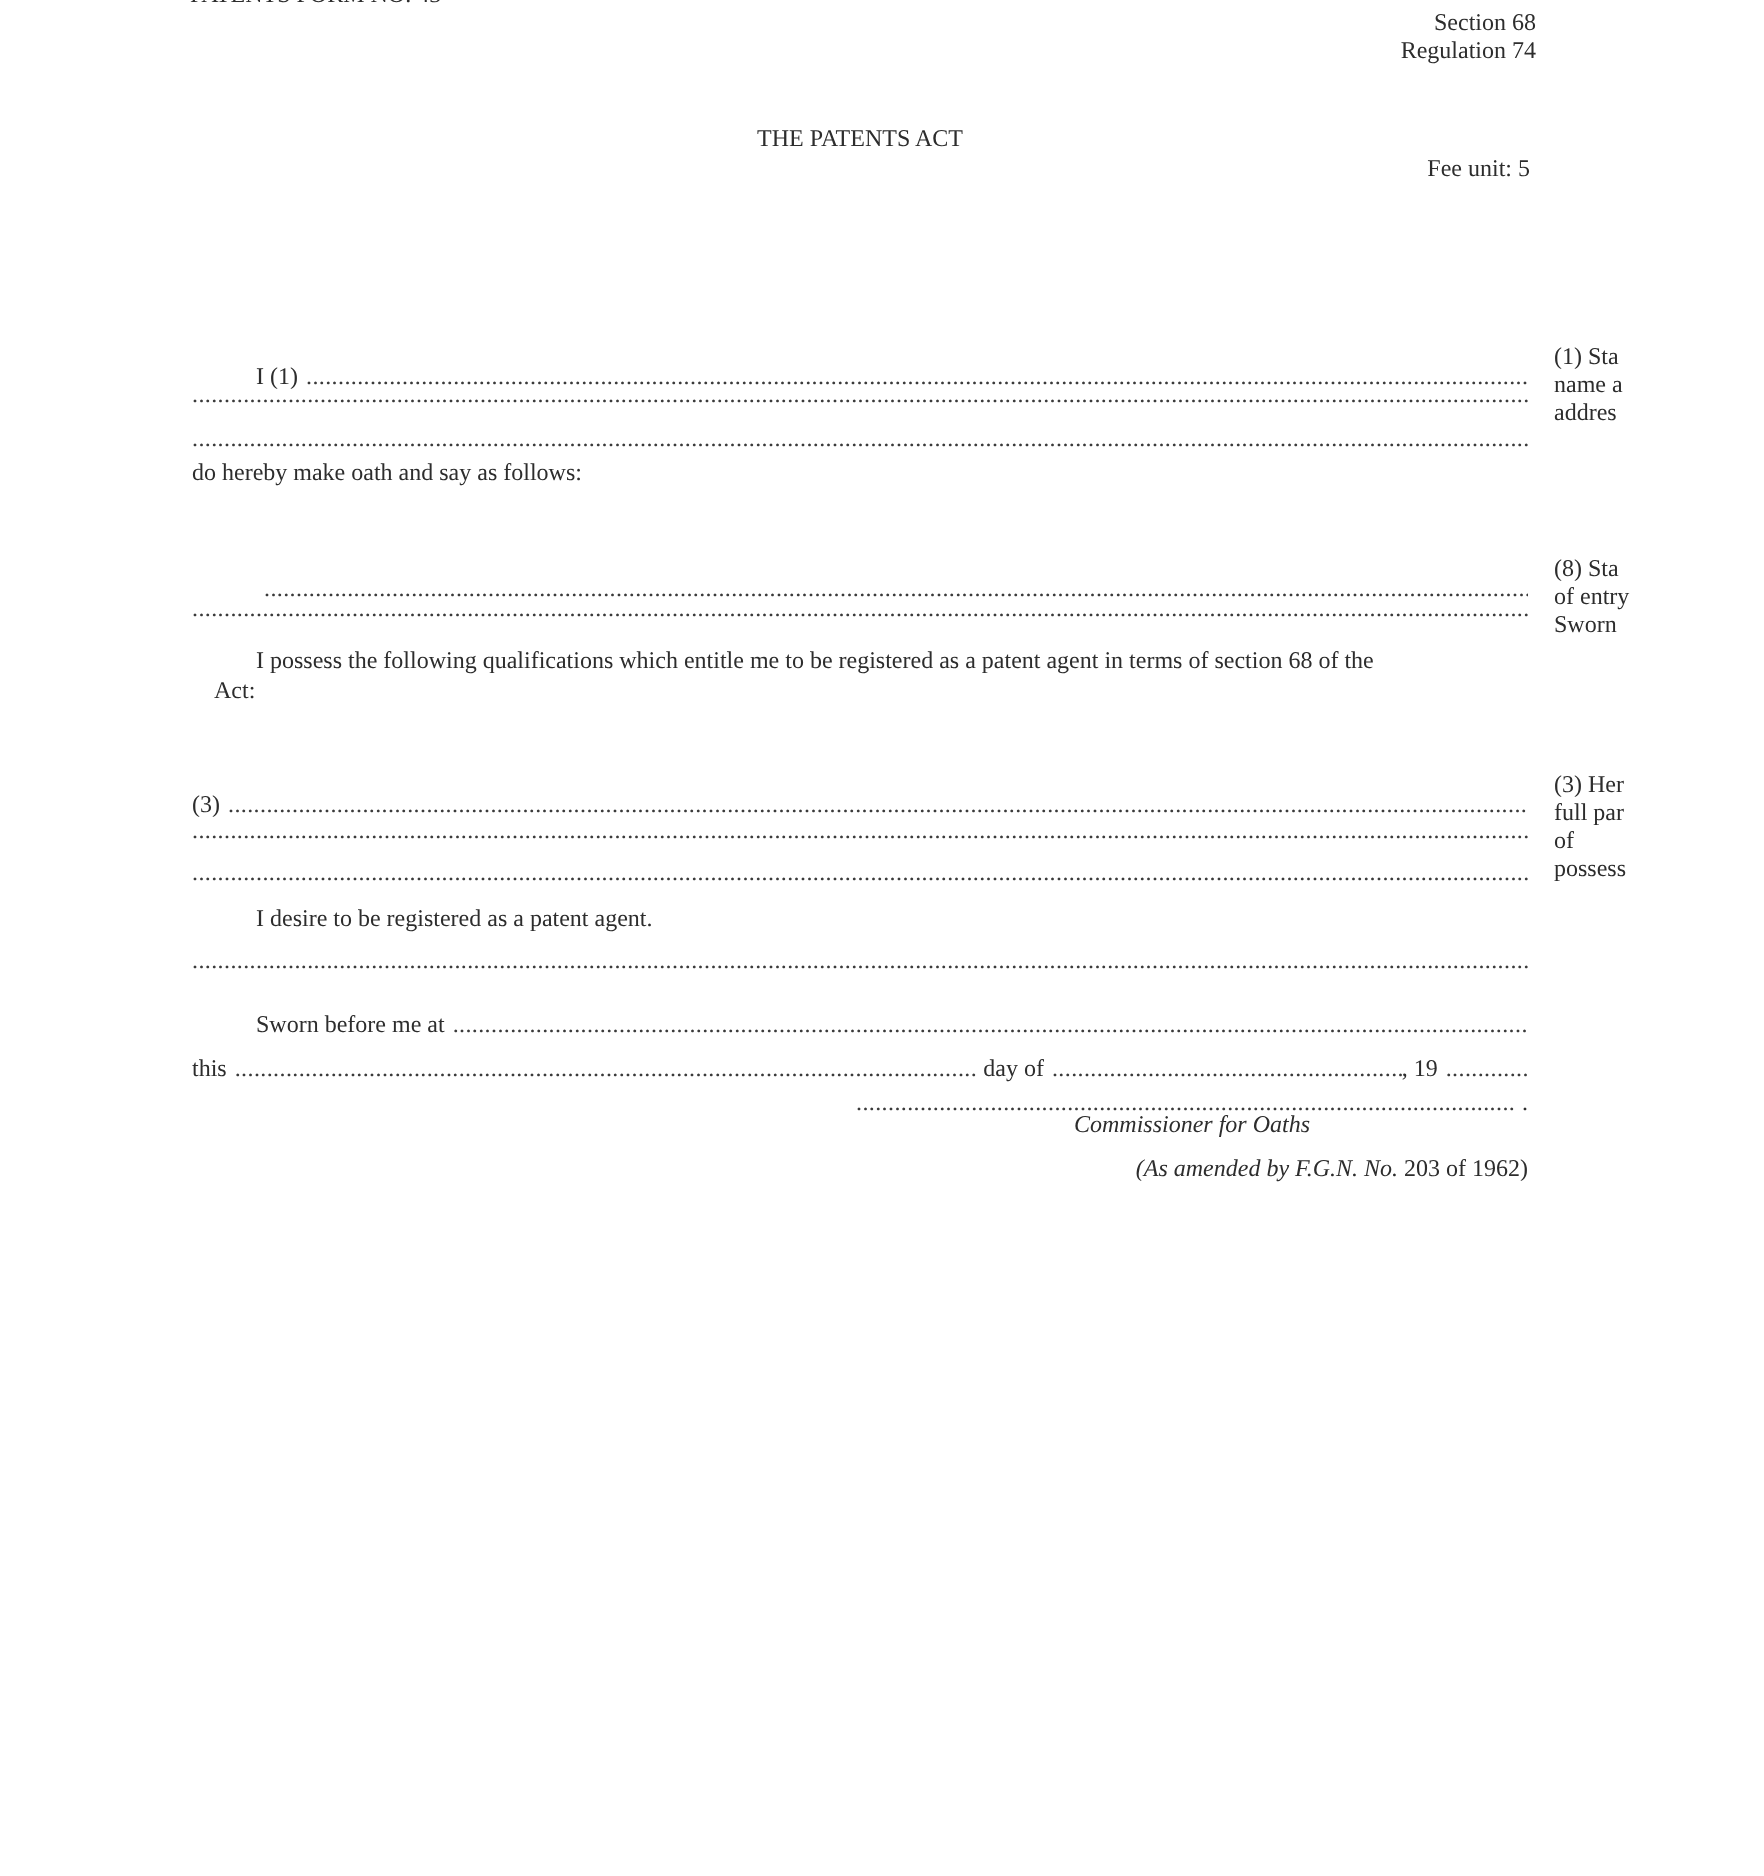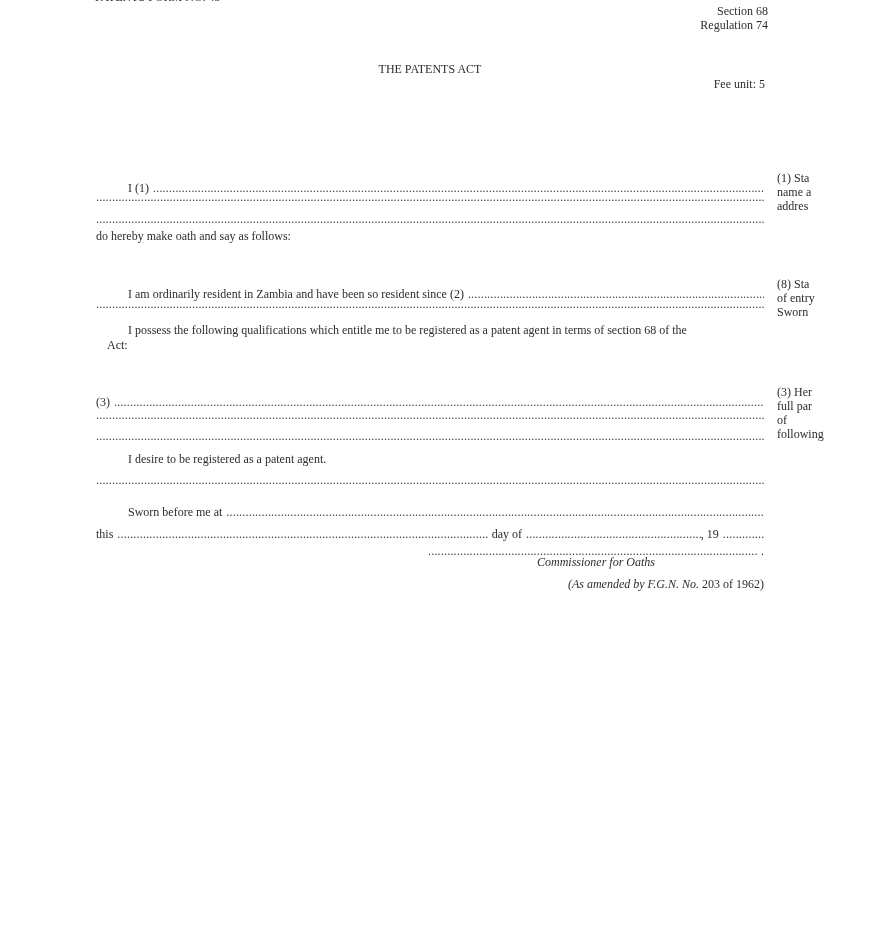--- a/index.html
+++ b/index.html
@@ -64,21 +64,20 @@
   <div class="abs row indent" style="left:96px; top:171px; width:668px; box-sizing:border-box;">
     <span class="label">I (1)</span>
     <span class="dots">................................................................................................................................................................................................................................................................................................................................................................................................................</span>
   </div>
   <div class="abs dots dotline" style="left:96px; top:190px;">................................................................................................................................................................................................................................................................................................................................................................................................................</div>
   <div class="abs dots dotline" style="left:96px; top:212px;">................................................................................................................................................................................................................................................................................................................................................................................................................</div>
 
   <div class="abs label" style="left:96px; top:229px;">do hereby make oath and say as follows:</div>
 
   <div class="abs row indent" style="left:96px; top:277px; width:668px; box-sizing:border-box;">
-    <span class="label">I am ordinarily resident in Zambia and have been so resident since (2)</span>
     <span class="dots">................................................................................................................................................................................................................................................................................................................................................................................................................</span>
   </div>
   <div class="abs dots dotline" style="left:96px; top:297px;">................................................................................................................................................................................................................................................................................................................................................................................................................</div>
 
   <div class="abs label" style="left:128px; top:323px;">I possess the following qualifications which entitle me to be registered as a patent agent in terms of section 68 of the</div>
   <div class="abs label" style="left:107px; top:338px;">Act:</div>
 
   <div class="abs row" style="left:96px; top:385px; width:668px;">
     <span class="label">(3)</span>
     <span class="dots">................................................................................................................................................................................................................................................................................................................................................................................................................</span>
@@ -121,16 +120,16 @@
   </div>
   <div class="note" style="top:277px;">
     <div>(8) Sta</div>
     <div>of entry</div>
     <div>Sworn</div>
   </div>
   <div class="note" style="top:385px;">
     <div>(3) Her</div>
     <div>full par</div>
     <div>of</div>
-    <div>following</div>
+    <div>possess</div>
   </div>
 
 </div>
 
 </body></html>

